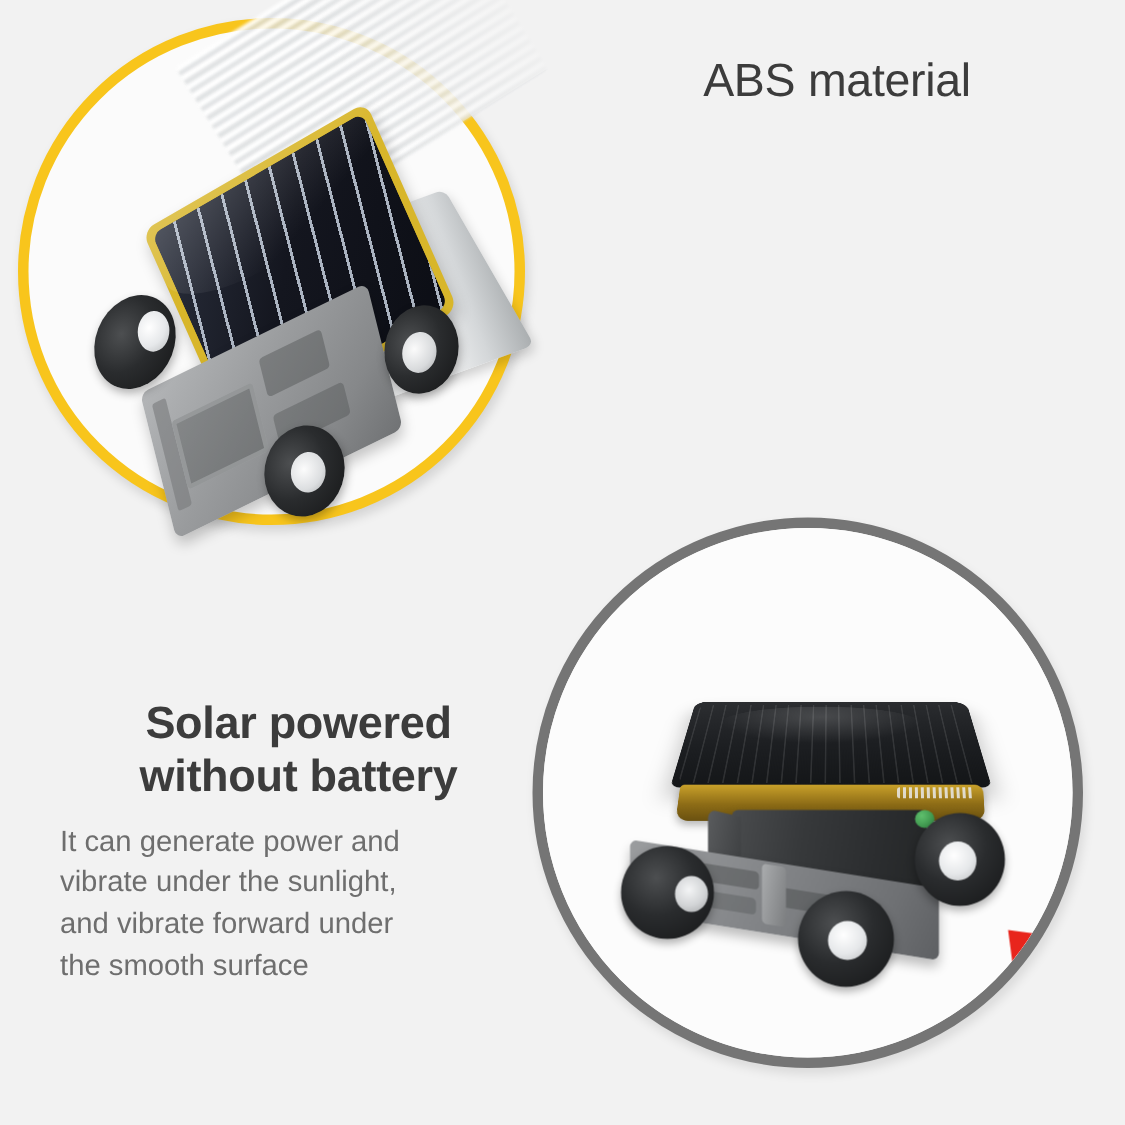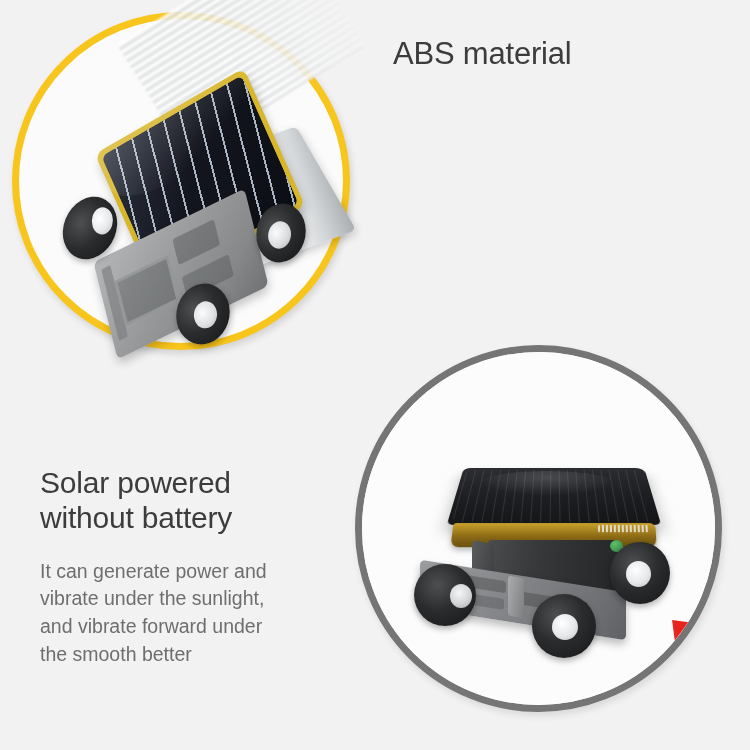--- a/index.html
+++ b/index.html
@@ -294,29 +294,30 @@
   .text-solar{ left: 40px;  top: 466px; width: 318px; }
 
   .heading {
     color: #3c3c3c;
     font-size: 31px;
     line-height: 1.16;
     font-weight: 400;
     letter-spacing: -0.2px;
     margin: 0 0 11px 0;
     white-space: pre-line;
+    text-align: center;
   }
   .body-text {
     color: #6e6e6e;
     font-size: 20.5px;
     line-height: 1.42;
     margin: 0;
     white-space: pre-line;
   }
-  .text-solar .heading { font-size: 30px; margin-bottom: 22px; }
+  .text-solar .heading { font-size: 30px; margin-bottom: 12px; font-weight: bold; }
   .text-solar .body-text { font-size: 19.5px; line-height: 1.42; }
 </style>
 </head>
 <body>
 
 <div class="stage">
 
   <div class="ring yellow"></div>
 
   <div class="photo-clip top">
@@ -358,21 +359,21 @@
   <div class="text-block text-abs">
     <h2 class="heading">ABS material</h2>
   </div>
 
   <div class="text-block text-solar">
     <h2 class="heading">Solar powered
 without battery</h2>
     <p class="body-text">It can generate power and
 vibrate under the sunlight,
 and vibrate forward under
-the smooth better</p>
+the smooth surface</p>
   </div>
 
   <div class="ring gray"></div>
 
   <div class="photo-clip bottom">
 
     <div class="car-bottom">
 
       <div class="panel-bot">
         <div class="ridges"></div>

